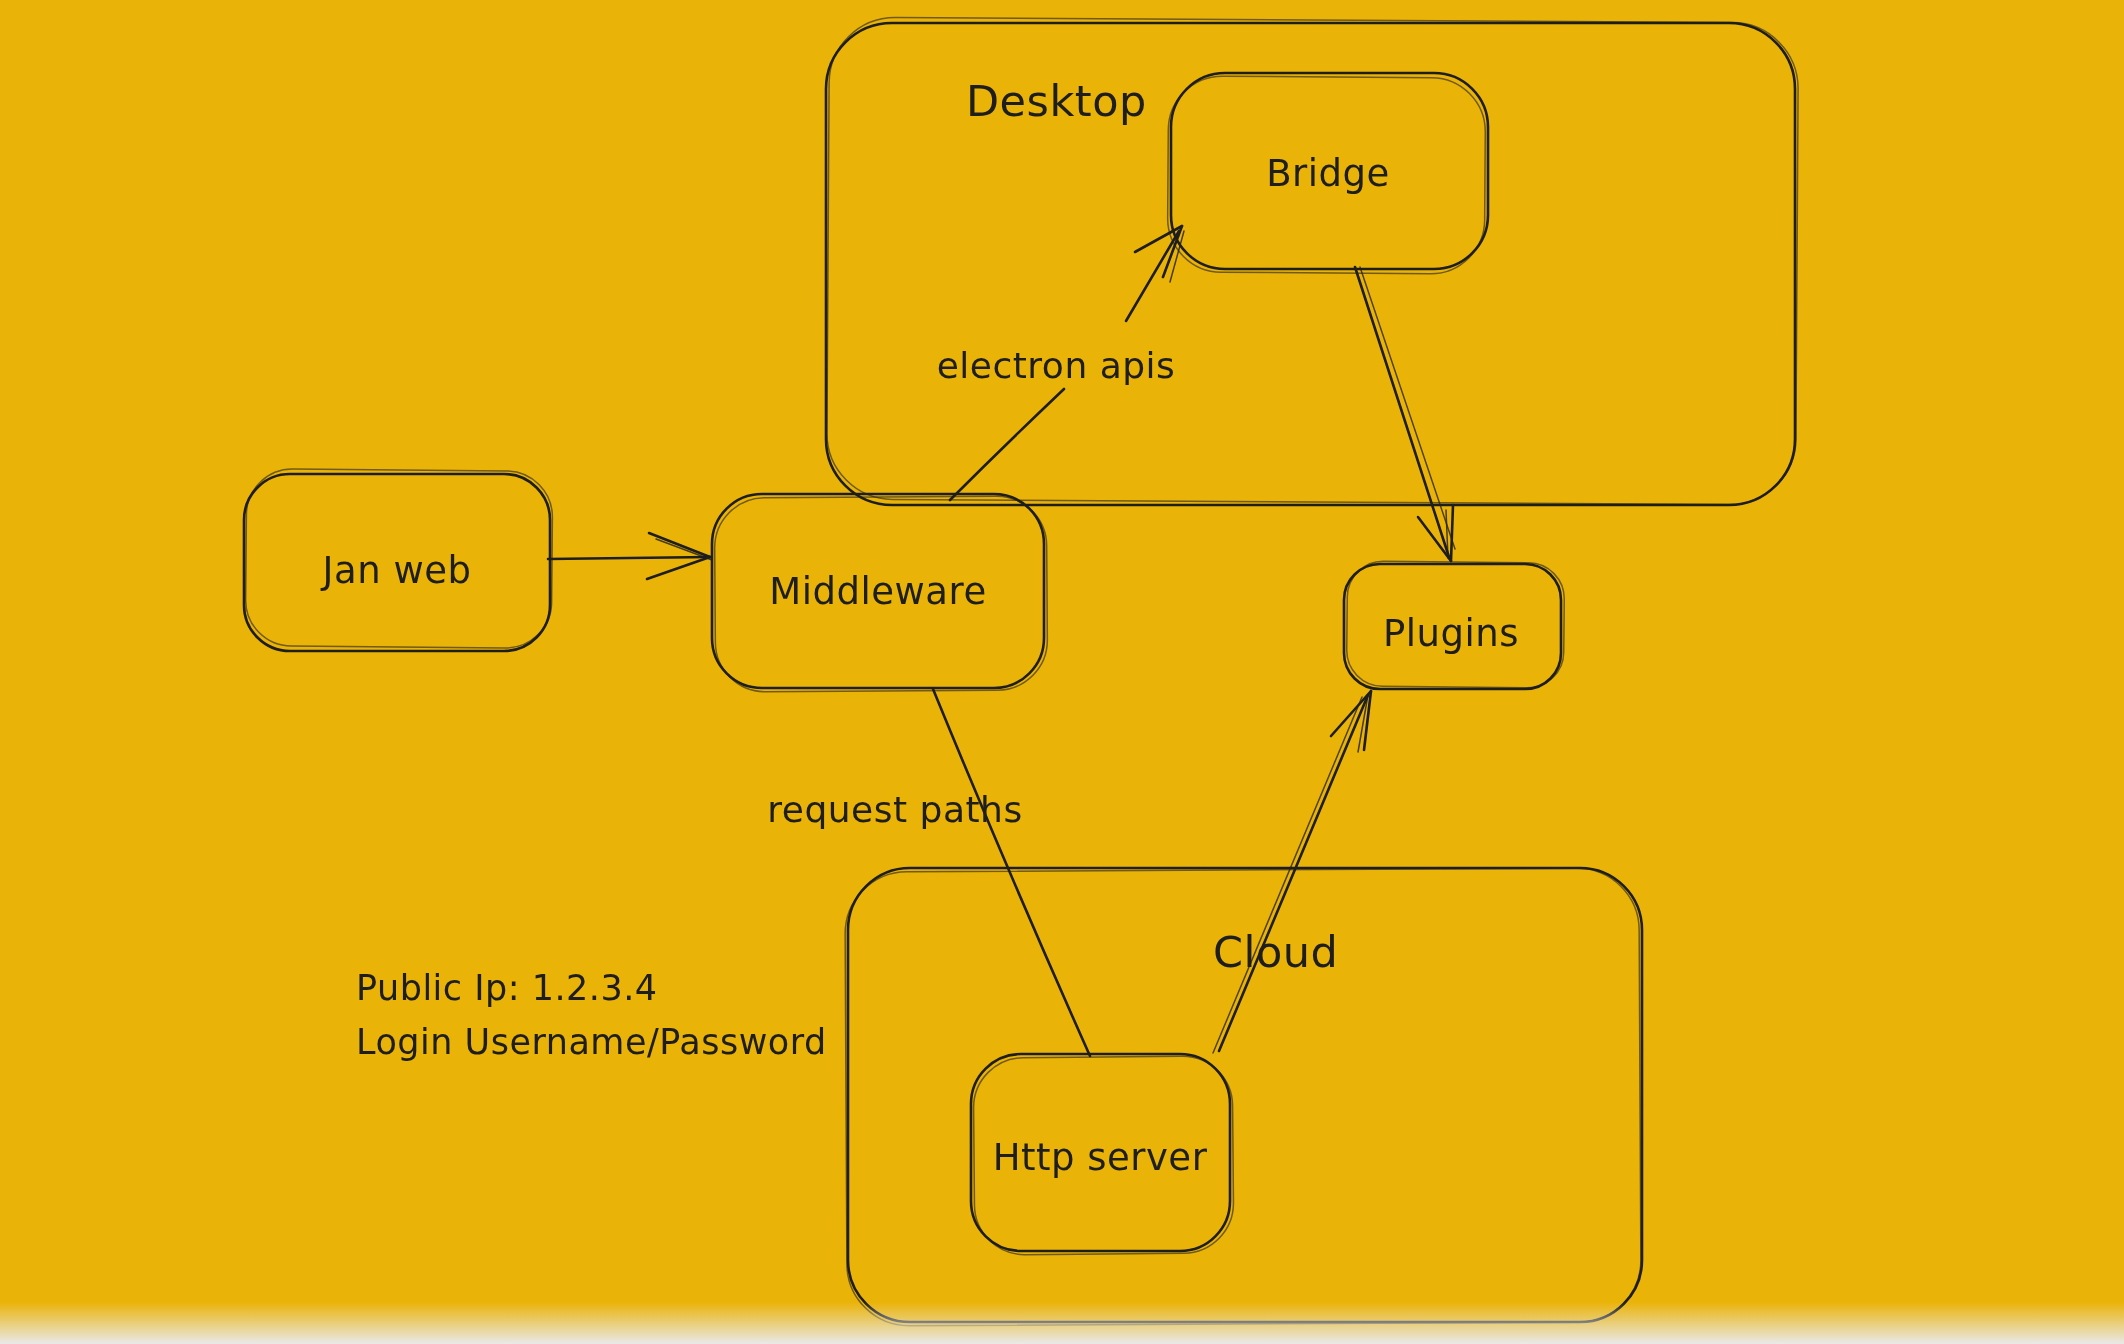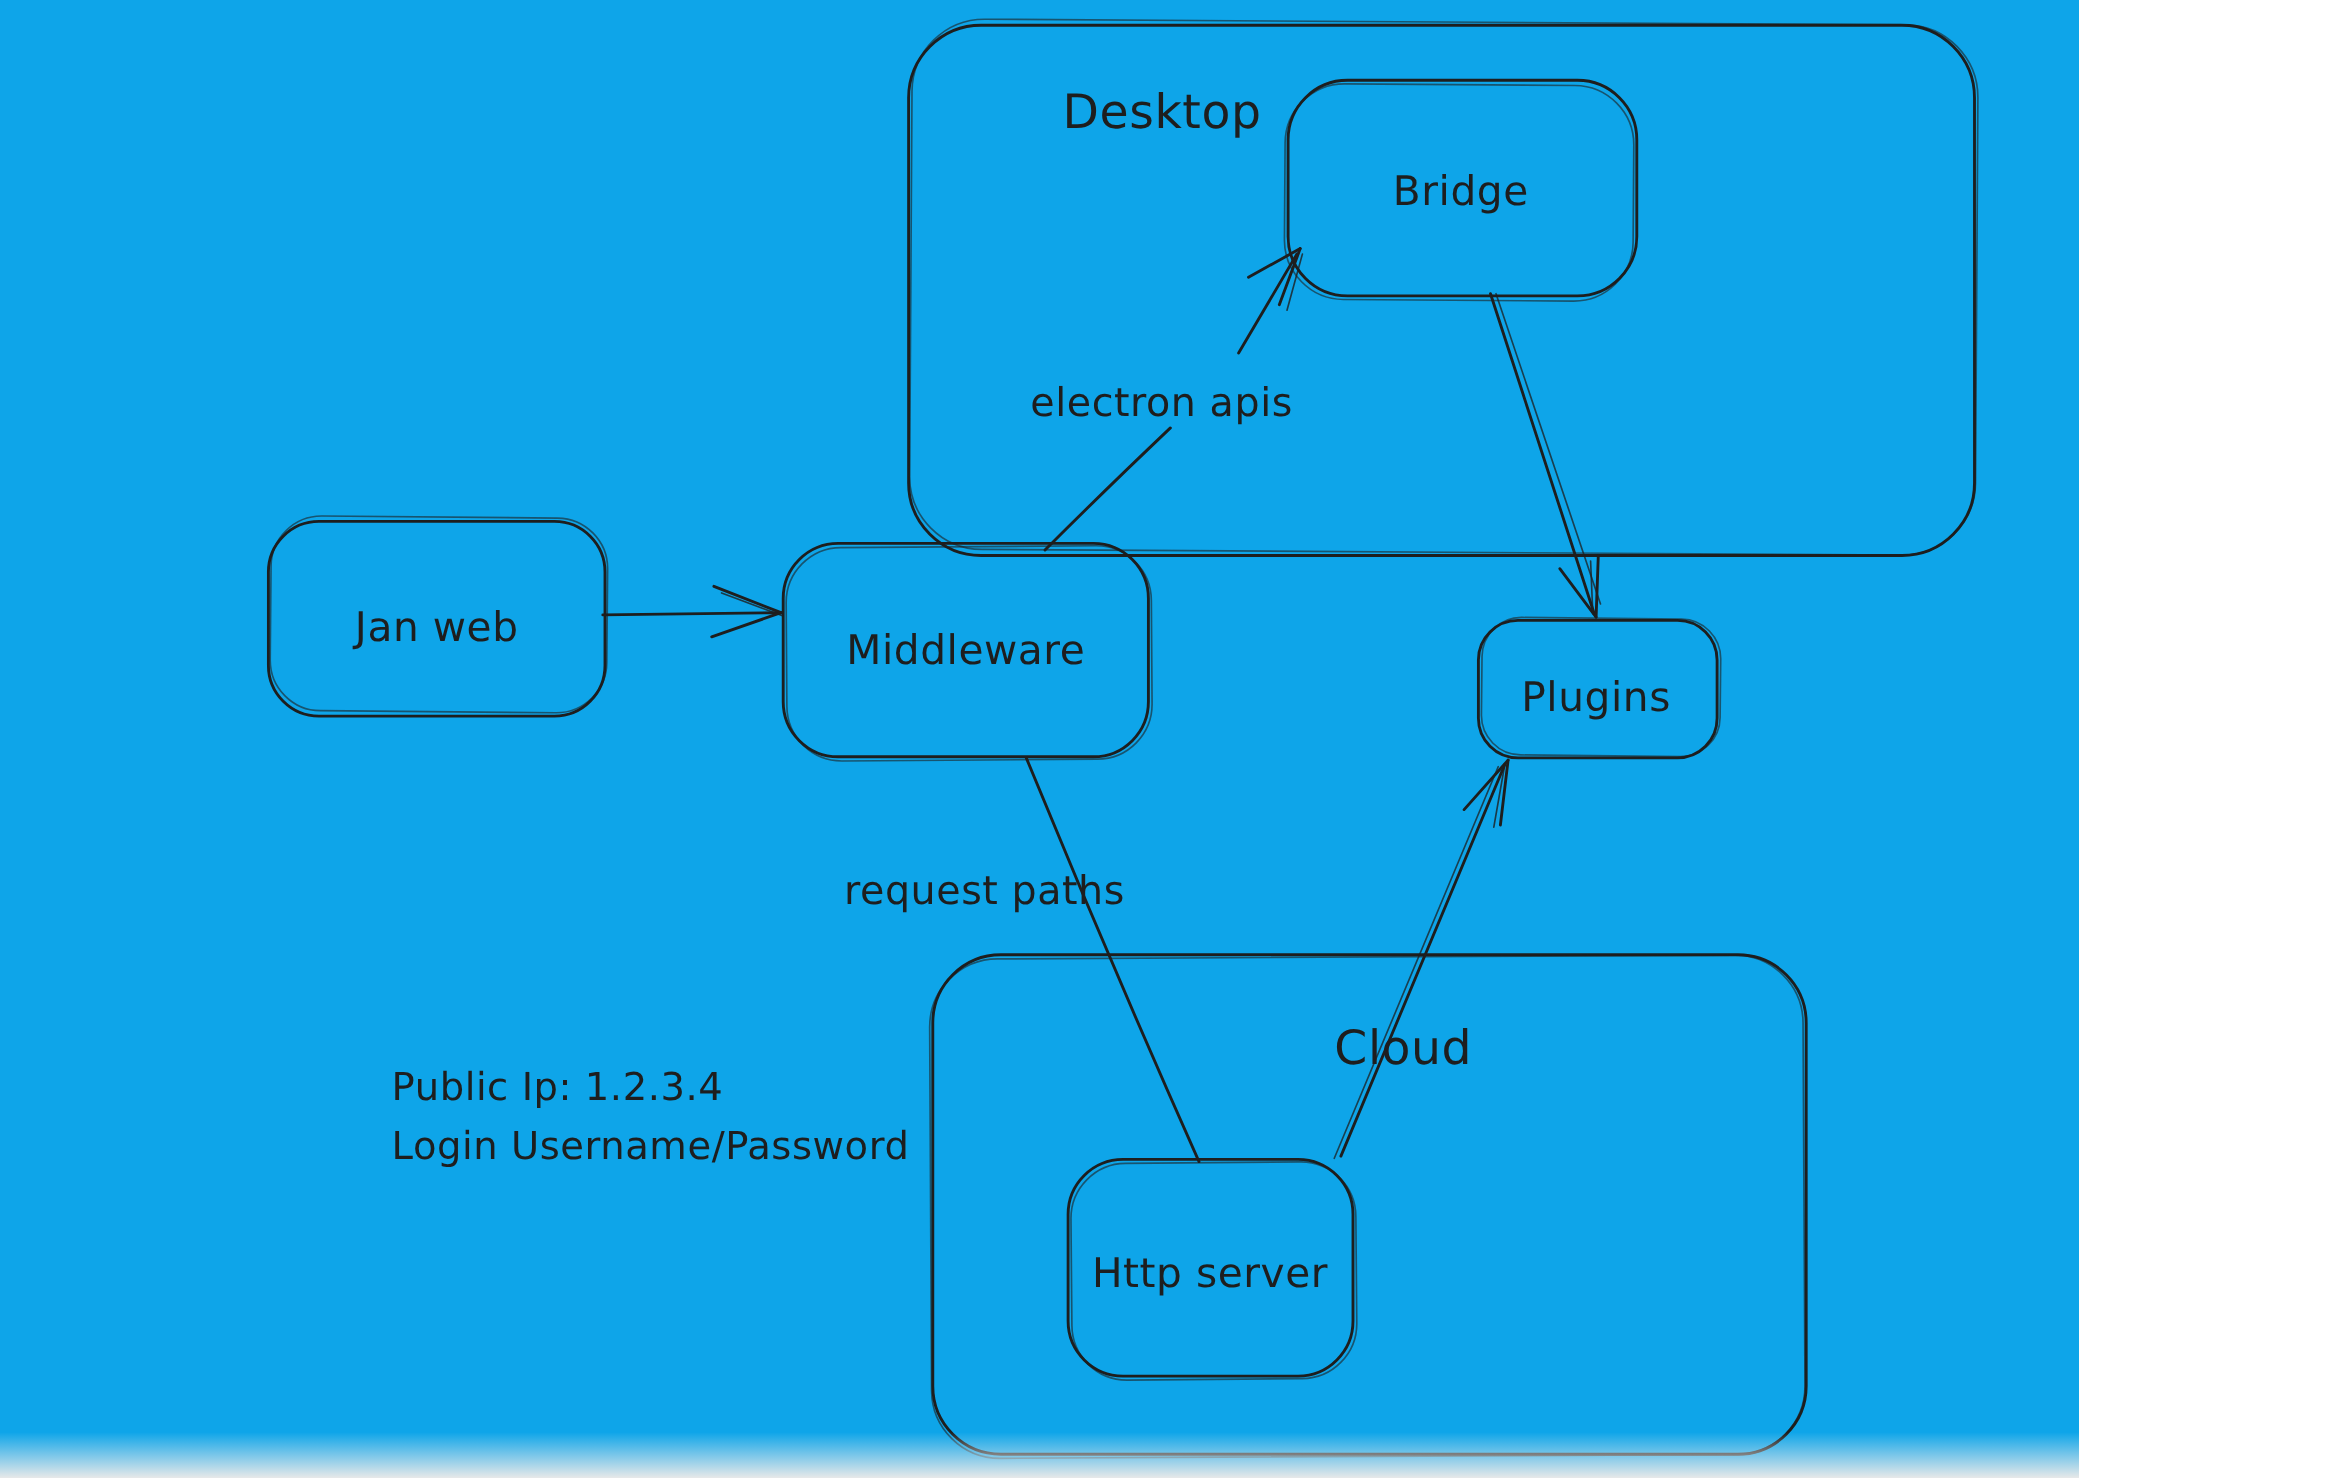--- a/index.html
+++ b/index.html
@@ -1,21 +1,21 @@
 <!DOCTYPE html>
 <html><head>
 <meta charset="utf-8">
 <title>Architecture sketch</title>
 <style>
   html,body{margin:0;padding:0;background:#ffffff;}
   .stage{
     position:relative;
-    width:1890px;
+    width:2124px;
     height:1344px;
-    background:#0ea5e9;
+    background:#eab308;
     overflow:hidden;
     font-family:"DejaVu Sans", sans-serif;
   }
   .stage svg{position:absolute;left:0;top:0;display:block;}
   .sketch{stroke:#1e1e1e;fill:none;stroke-linecap:round;stroke-linejoin:round;}
   .w1{stroke-width:2.6;}
   .w2{stroke-width:1.5;opacity:.6;}
   .lbl{
     fill:#1e1e1e;
     font-family:"DejaVu Sans", sans-serif;

